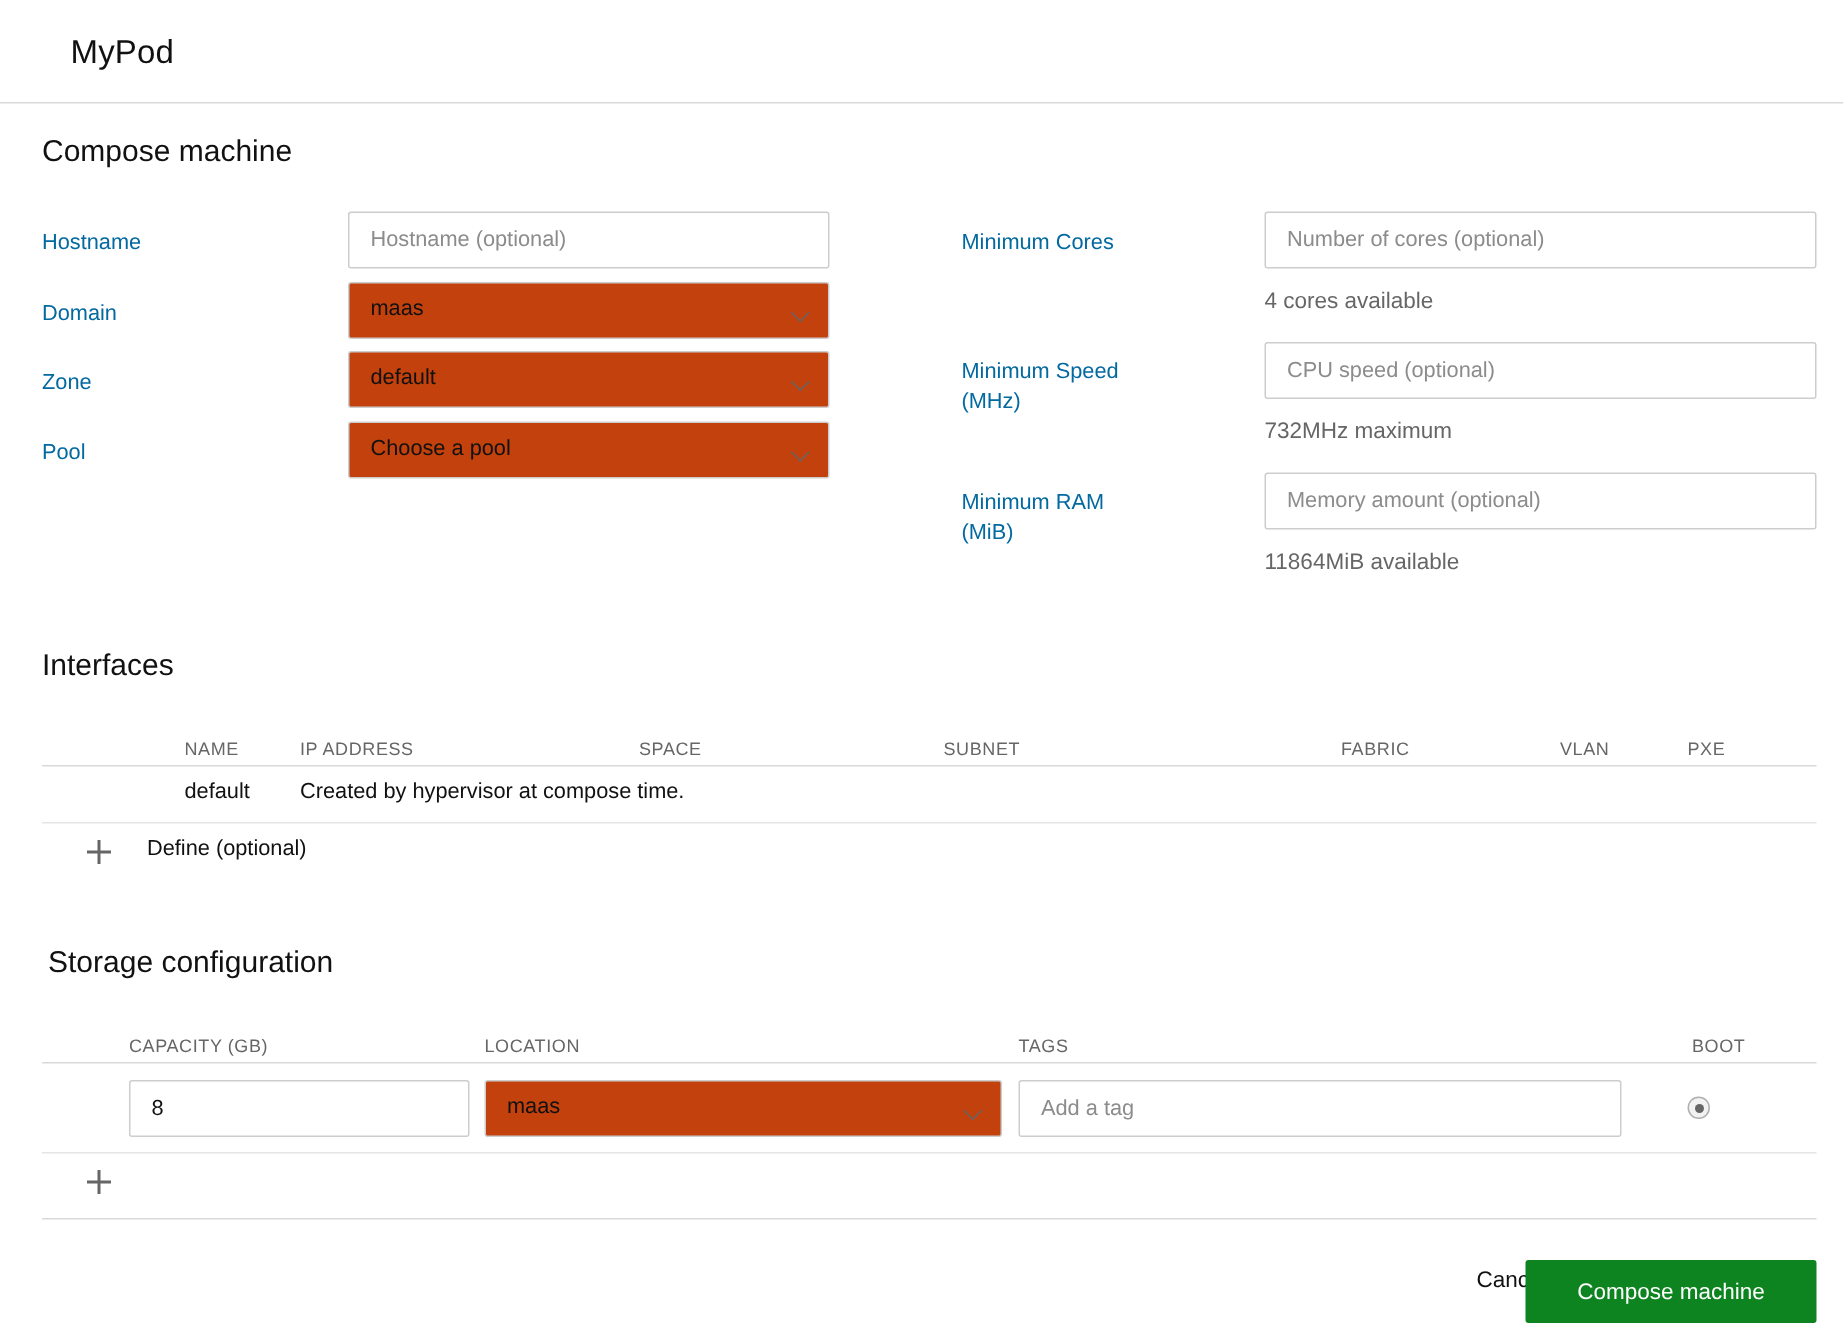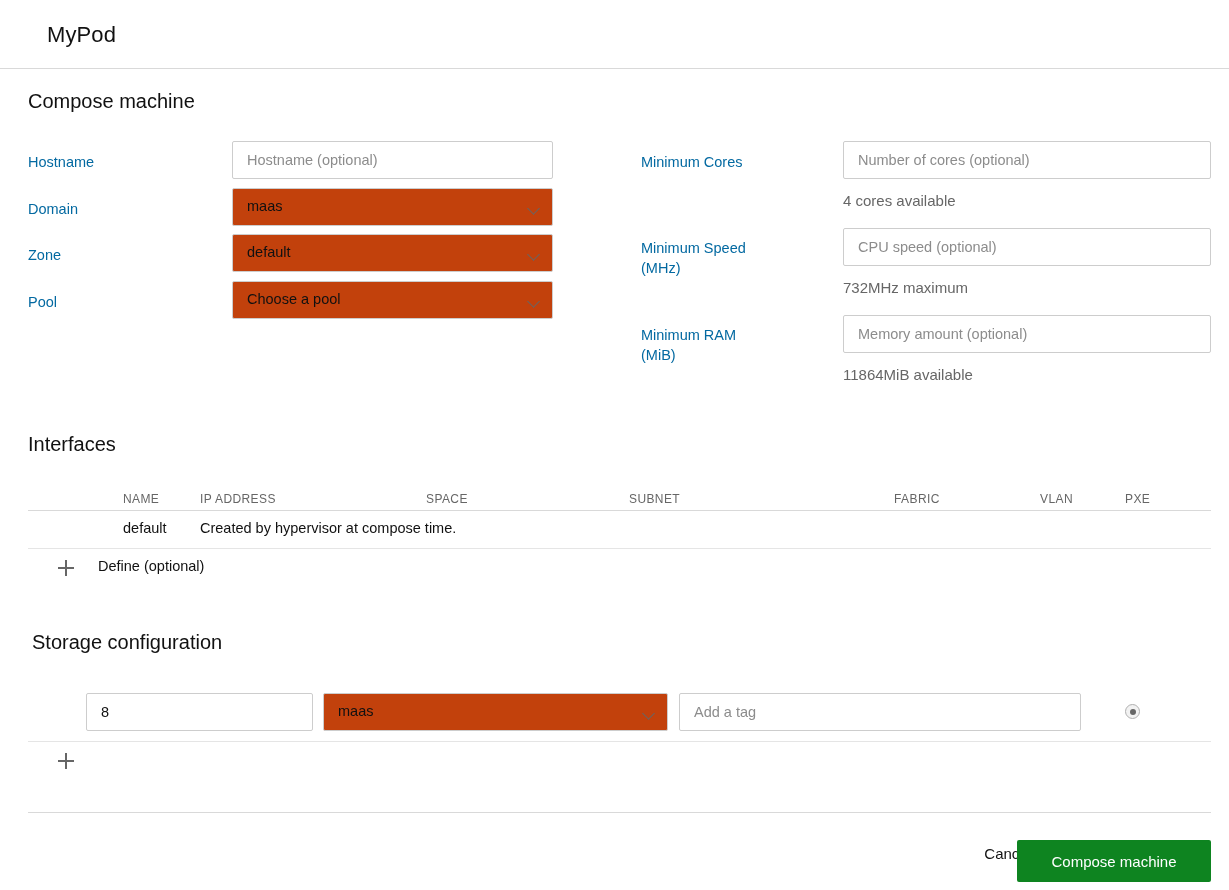--- a/index.html
+++ b/index.html
@@ -316,20 +316,26 @@
 
   <div class="add-row">
     <span class="plus-icon" style="left:30px; top:11px;"></span>
     <span class="add-label" style="left:70px; top:9px;">Define (optional)</span>
   </div>
 </div>
 
 <div class="section-title" id="sec-storage">Storage configuration</div>
 
 <div class="tbl" id="storage-table">
+  <div class="thead-row">
+    <span class="th st-c-capacity">CAPACITY (GB)</span>
+    <span class="th st-c-location">LOCATION</span>
+    <span class="th st-c-tags">TAGS</span>
+    <span class="th st-c-boot">BOOT</span>
+  </div>
 
   <div class="tbody-row" id="storage-row">
     <input class="finput" id="cap-input" value="8" style="">
 
     <div class="fselect" id="loc-select">
       <span class="sel-val">maas</span>
       <span class="chev-wrap"><span class="chev"></span></span>
     </div>
 
     <input class="finput" id="tag-input" placeholder="Add a tag" style="">

